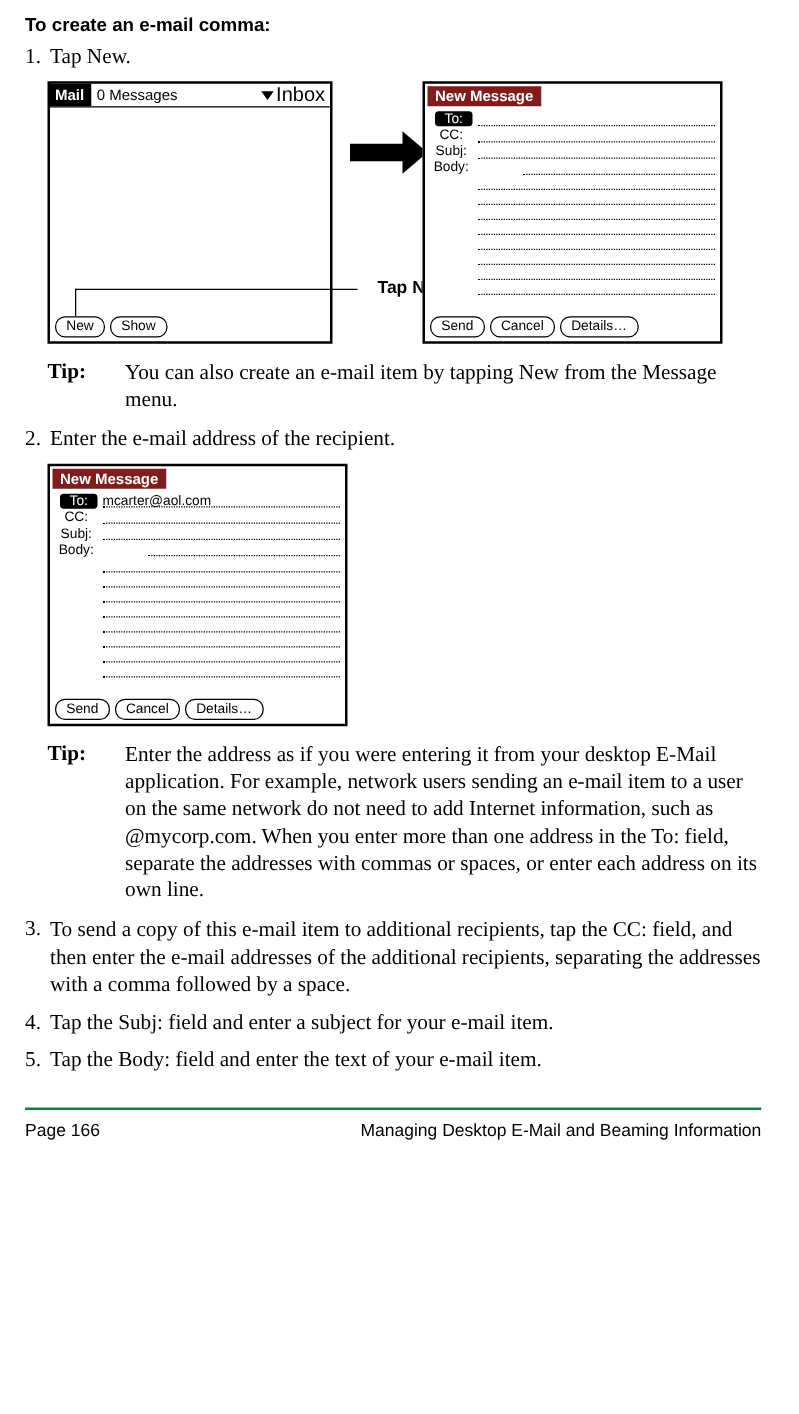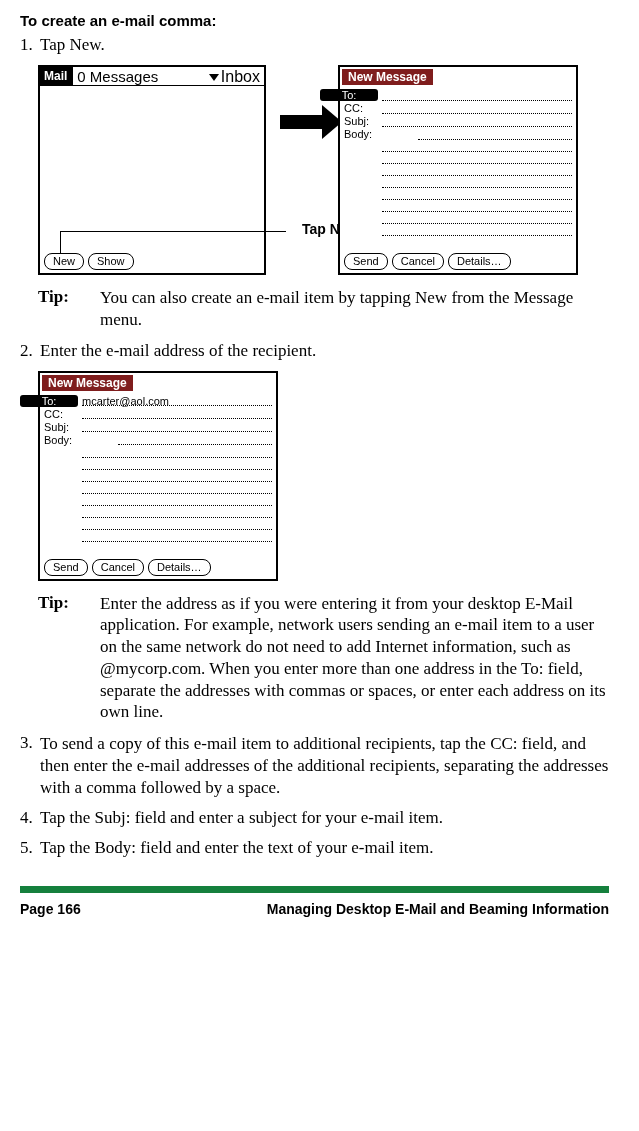--- a/index.html
+++ b/index.html
@@ -53,21 +53,21 @@
     background: #000;
     color: #fff;
     font-weight: bold;
     padding: 1px 6px 1px 4px;
     height: 16px;
     line-height: 16px;
     font-size: 12px;
   }
   .msg-count {
     margin-left: 4px;
-    font-size: 15px;
+    font-size: 12px;
   }
   .inbox-dd {
     position: absolute;
     right: 4px;
     top: 1px;
     font-size: 16px;
   }
   .inbox-dd .tri {
     display: inline-block;
     width: 0; height: 0;
@@ -138,27 +138,27 @@
     margin: 2px 0 2px 2px;
   }
   .field-row {
     display: flex;
     align-items: center;
     margin: 1px 4px 0 4px;
     font-size: 11px;
   }
   .field-label {
     width: 34px;
-    text-align: left;
+    text-align: center;
     margin-right: 2px;
   }
   .field-label.inv {
     background: #000; color: #fff;
     border-radius: 3px;
-    padding: 0 18px;
+    padding: 0 4px;
     width: auto;
     min-width: 22px;
     text-align: center;
   }
   .field-label-wrap { width: 36px; text-align: right; display:flex; justify-content:flex-end; }
   .dotted {
     flex: 1;
     border-bottom: 1px dotted #000;
     height: 10px;
     margin-left: 2px;
@@ -177,27 +177,27 @@
     font-weight: bold;
     width: 62px;
     flex: none;
   }
   .tip-block .txt {
     flex: 1;
     line-height: 1.28;
   }
   .step-wide .txt { line-height: 1.28; }
   .footer {
-    border-top: 7px solid #15803d;
+    border-top: 2px solid #15803d;
     margin-top: 28px;
     padding-top: 8px;
     display: flex;
     justify-content: space-between;
     font-family: "Arial Black", Arial, sans-serif;
-    font-weight: 700;
+    font-weight: 400;
     font-size: 14px;
   }
   .footer .pg { }
   .callout-wrap { position: relative; }
 </style>
 </head>
 <body>
 
 <div class="page">
 

